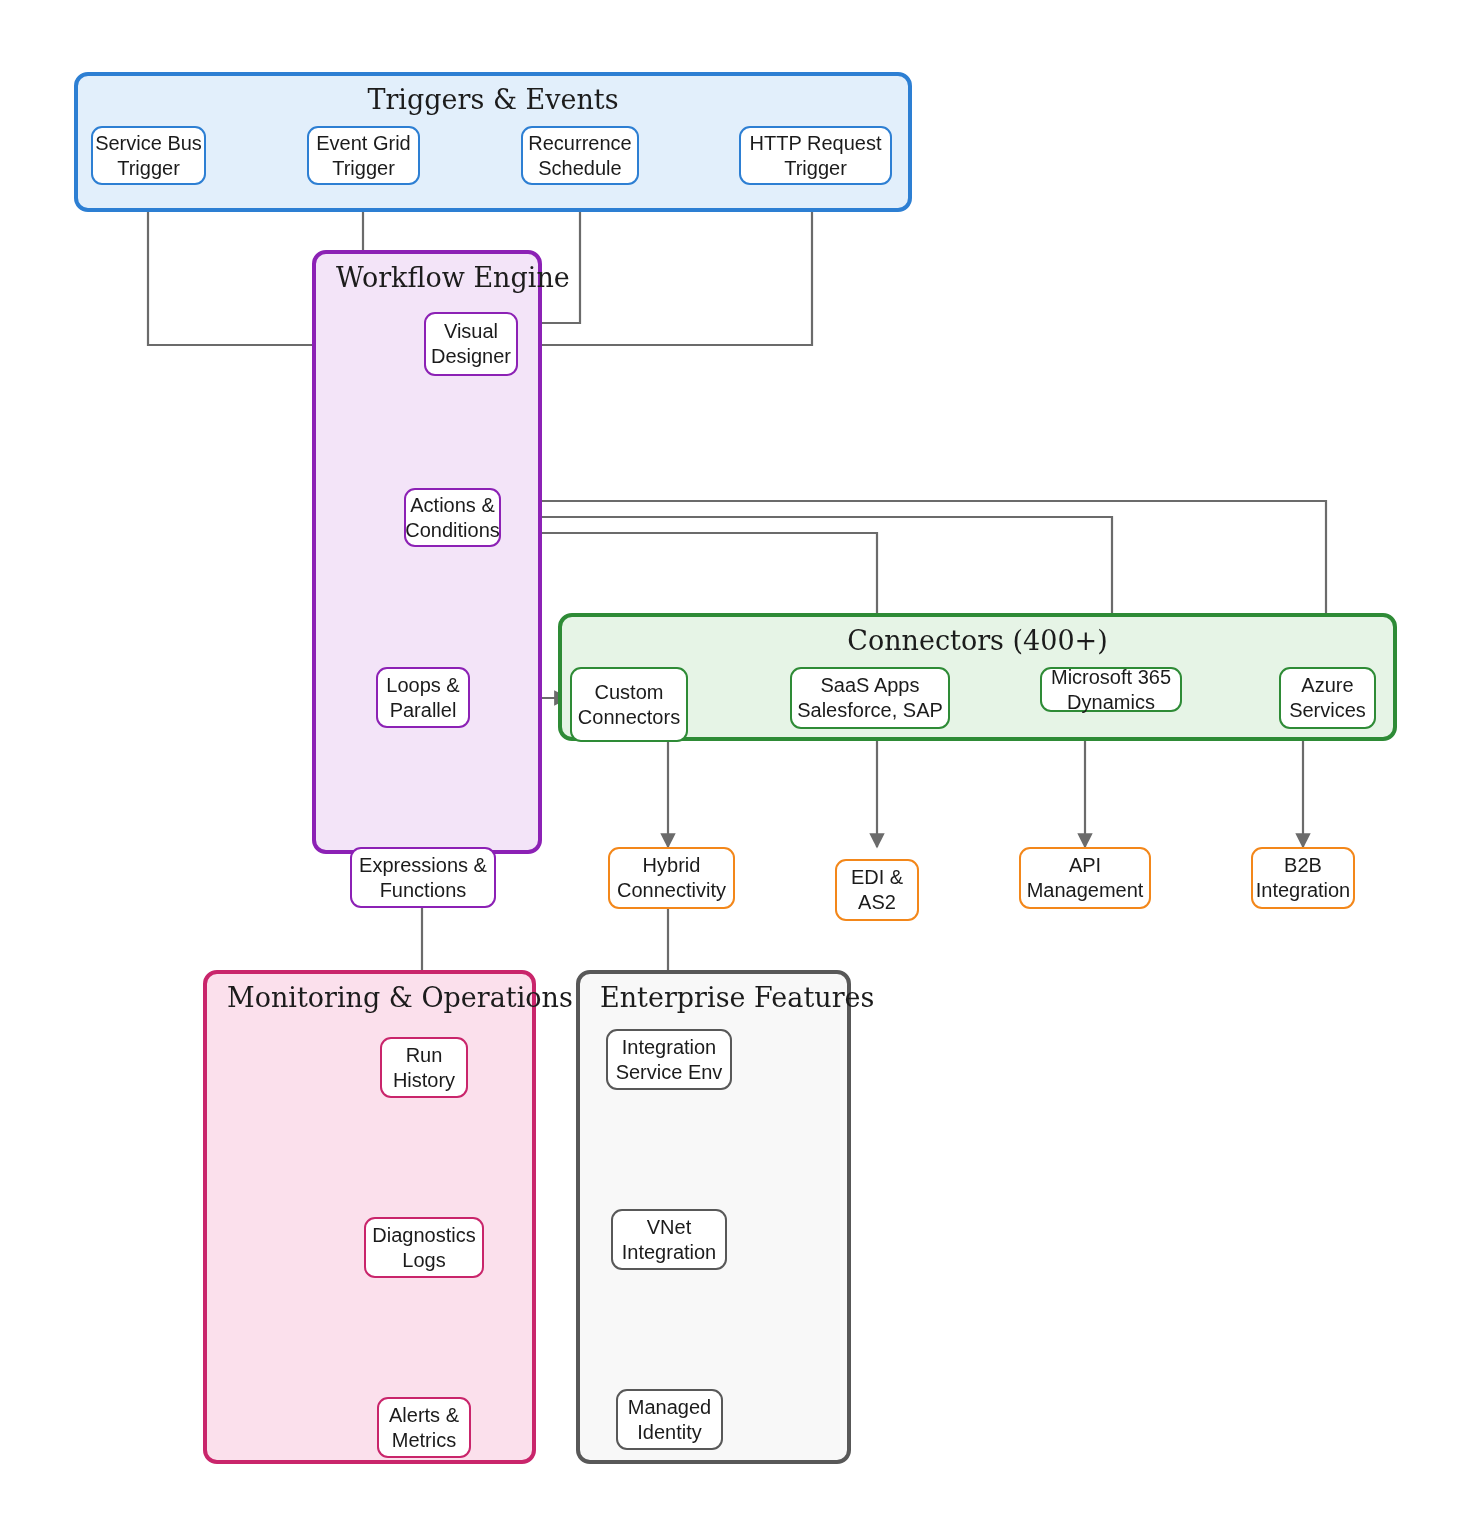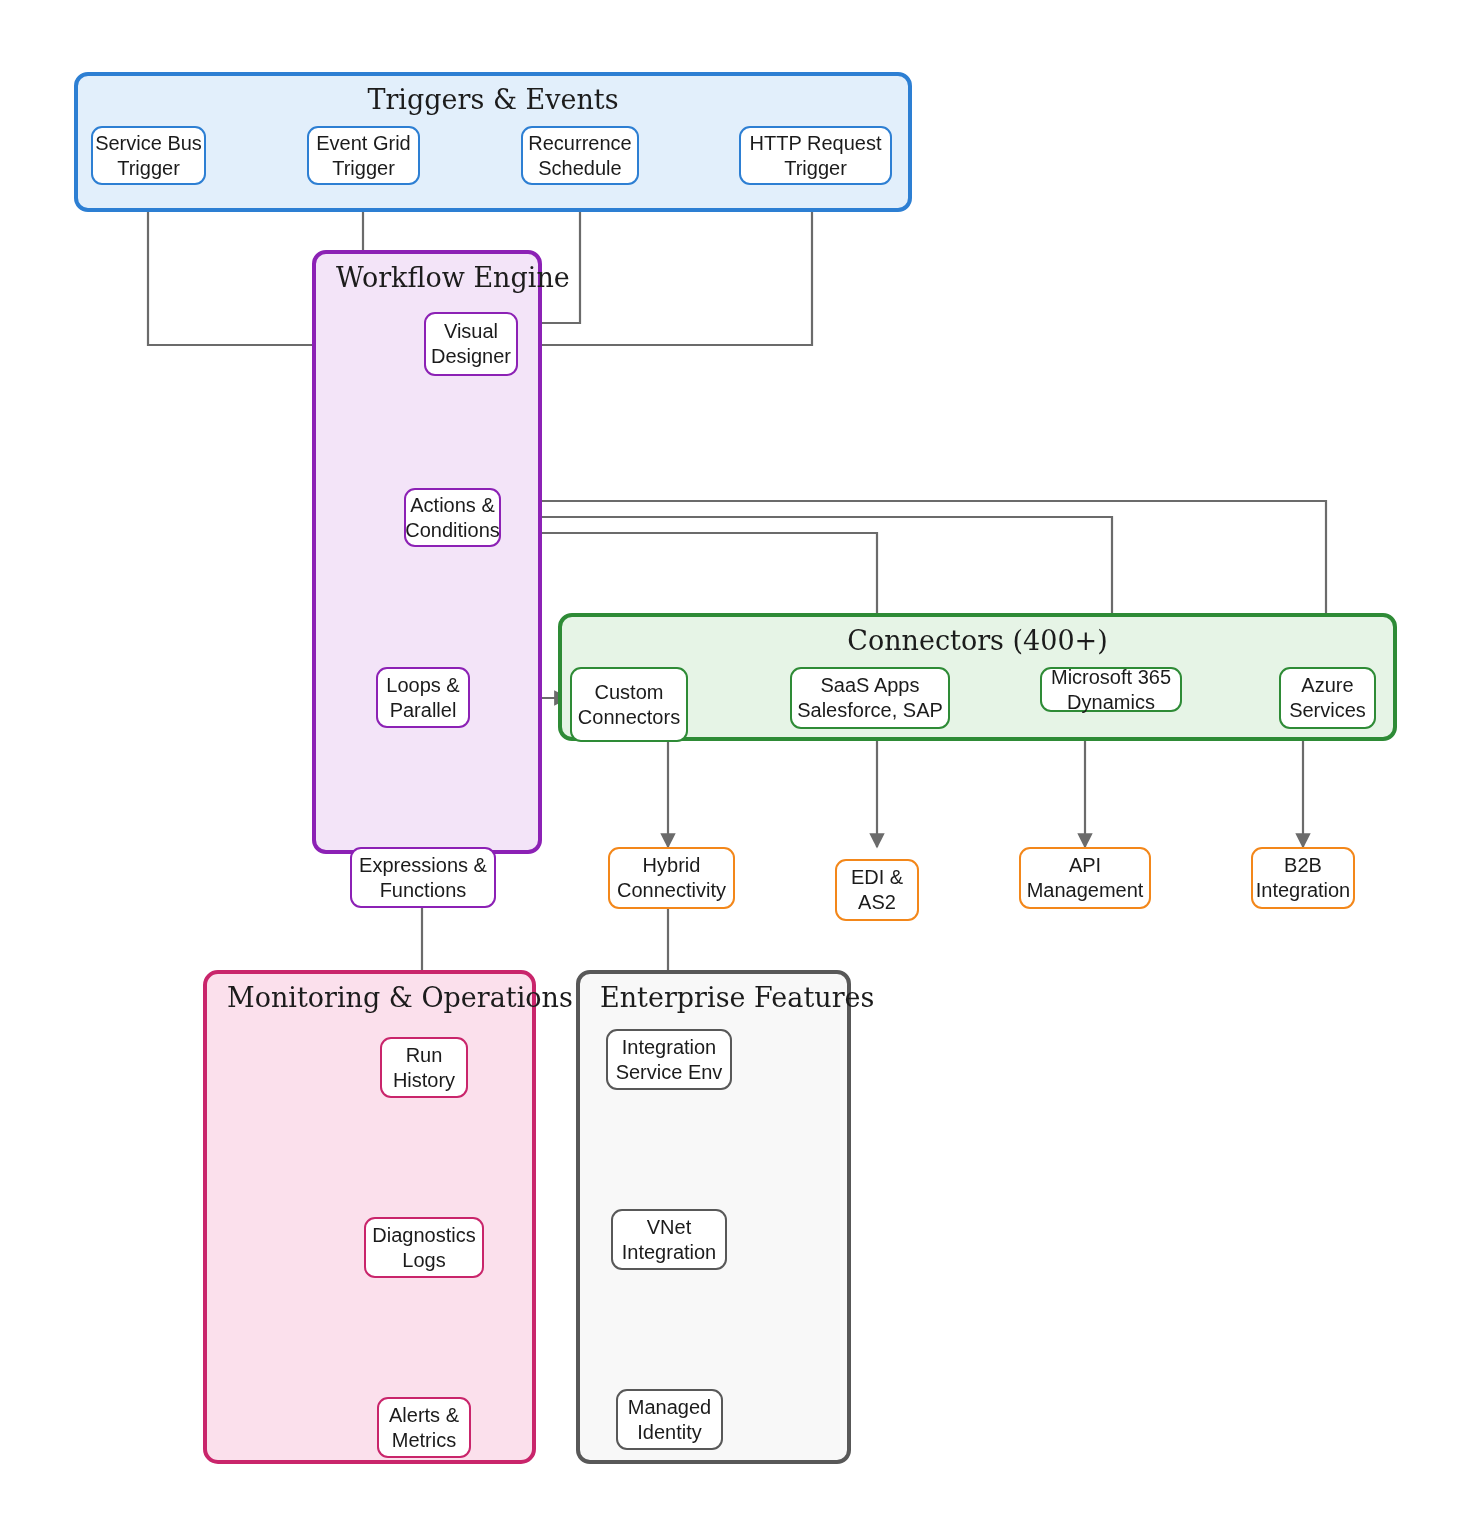--- a/index.html
+++ b/index.html
@@ -233,21 +233,21 @@
       <span>Management</span>
     </div>
   </div>
   <div class="node n-orange" style="left:1251px; top:847px; width:104px; height:62px;">
     <div>
       <span>B2B</span>
       <span>Integration</span>
     </div>
   </div>
 
-  <div class="cluster c-pink" style="left:203px; top:970px; width:333px; height:494px;border-radius:15px;">
+  <div class="cluster c-pink" style="left:203px; top:970px; width:333px; height:494px;">
     <div class="cluster-title left-align" style="top:8px;">Monitoring &amp; Operations</div>
   </div>
   <div class="node n-pink" style="left:380px; top:1029px; width:88px; height:61px;">
     <div>
       <span>Run</span>
       <span>History</span>
     </div>
   </div>
   <div class="node n-pink" style="left:364px; top:1209px; width:120px; height:61px;">
     <div>

